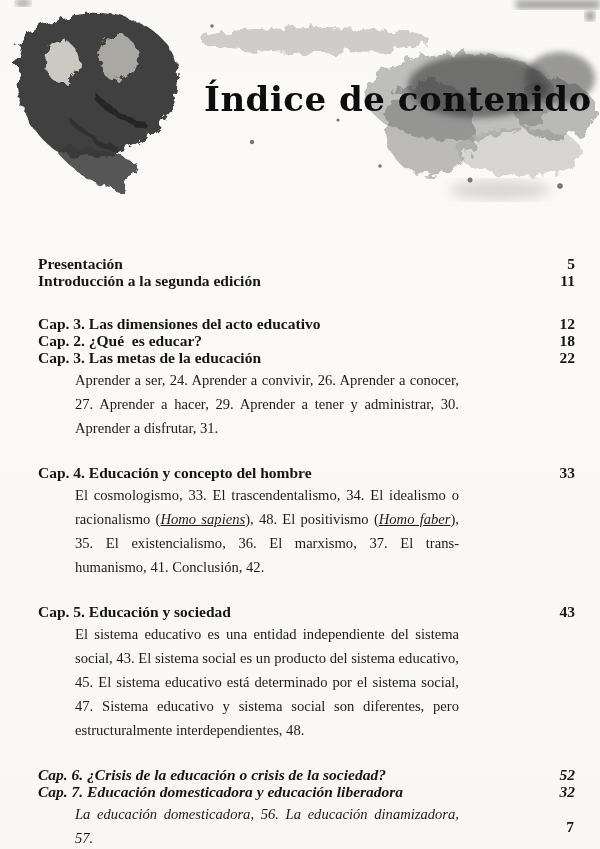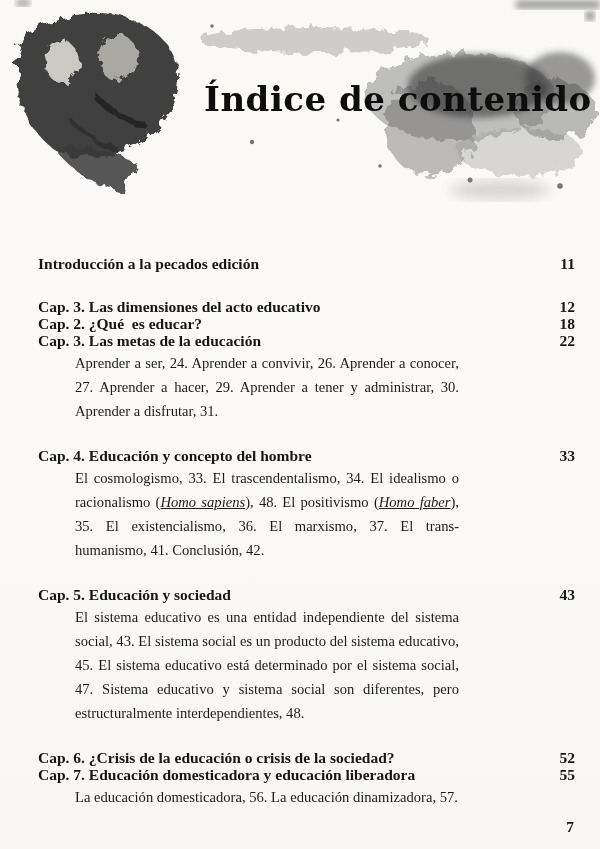--- a/index.html
+++ b/index.html
@@ -32,21 +32,21 @@
   .detail {
     margin: 2px 116px 0 37px;
     text-align: justify;
     font-size: 14.6px; line-height: 24px;
     font-weight: 400; color: #1c1c1c;
   }
   .detail .it { font-style: italic; text-decoration: underline; }
   .front  { margin-bottom: 26px; }
   .group  { margin-bottom: 24px; }
   .group.last { margin-bottom: 0; }
-  .g4 { margin-bottom: 12px; }
+  .g4 { margin-bottom: 12px; font-style: italic; }
 
   
   .folio {
     position: absolute; right: 26px; bottom: 13px;
     font-weight: 700; font-size: 15.5px;
   }
 </style>
 </head>
 <body>
 
@@ -101,21 +101,25 @@
       </g>
       <ellipse cx="500" cy="190" rx="50" ry="10" fill="#8a8a8a" opacity="0.3" filter="url(#blur6)"></ellipse>
     </svg>
     <h1 class="page-title">Índice de contenido</h1>
   </div>
 
   <div class="toc">
 
     <section class="front">
       <div class="row">
-        <span class="title">Introducción a la pecados edición</span>
+        <span class="title">Presentación</span>
+        <span class="pnum">5</span>
+      </div>
+      <div class="row">
+        <span class="title">Introducción a la segunda edición</span>
         <span class="pnum">11</span>
       </div>
     </section>
 
     <section class="group">
       <div class="row">
         <span class="title">Cap. 3. Las dimensiones del acto educativo</span>
         <span class="pnum">12</span>
       </div>
       <div class="row">
@@ -145,21 +149,21 @@
       <p class="detail"><span>El sistema educativo es una entidad independiente del sistema social, 43. El sistema social es un producto del sistema educativo, 45. El sistema educativo está determinado por el sistema social, 47. Sistema educativo y sistema social son diferentes, pero estructuralmente interdependientes, 48.</span></p>
     </section>
 
     <section class="group g4">
       <div class="row">
         <span class="title">Cap. 6. ¿Crisis de la educación o crisis de la sociedad?</span>
         <span class="pnum">52</span>
       </div>
       <div class="row">
         <span class="title">Cap. 7. Educación domesticadora y educación liberadora</span>
-        <span class="pnum">55</span>
+        <span class="pnum">32</span>
       </div>
       <p class="detail"><span>La educación domesticadora, 56. La educación dinamizadora, 57.</span></p>
     </section>
 
 
   </div>
 
   <span class="folio">7</span>
 </div>
 

